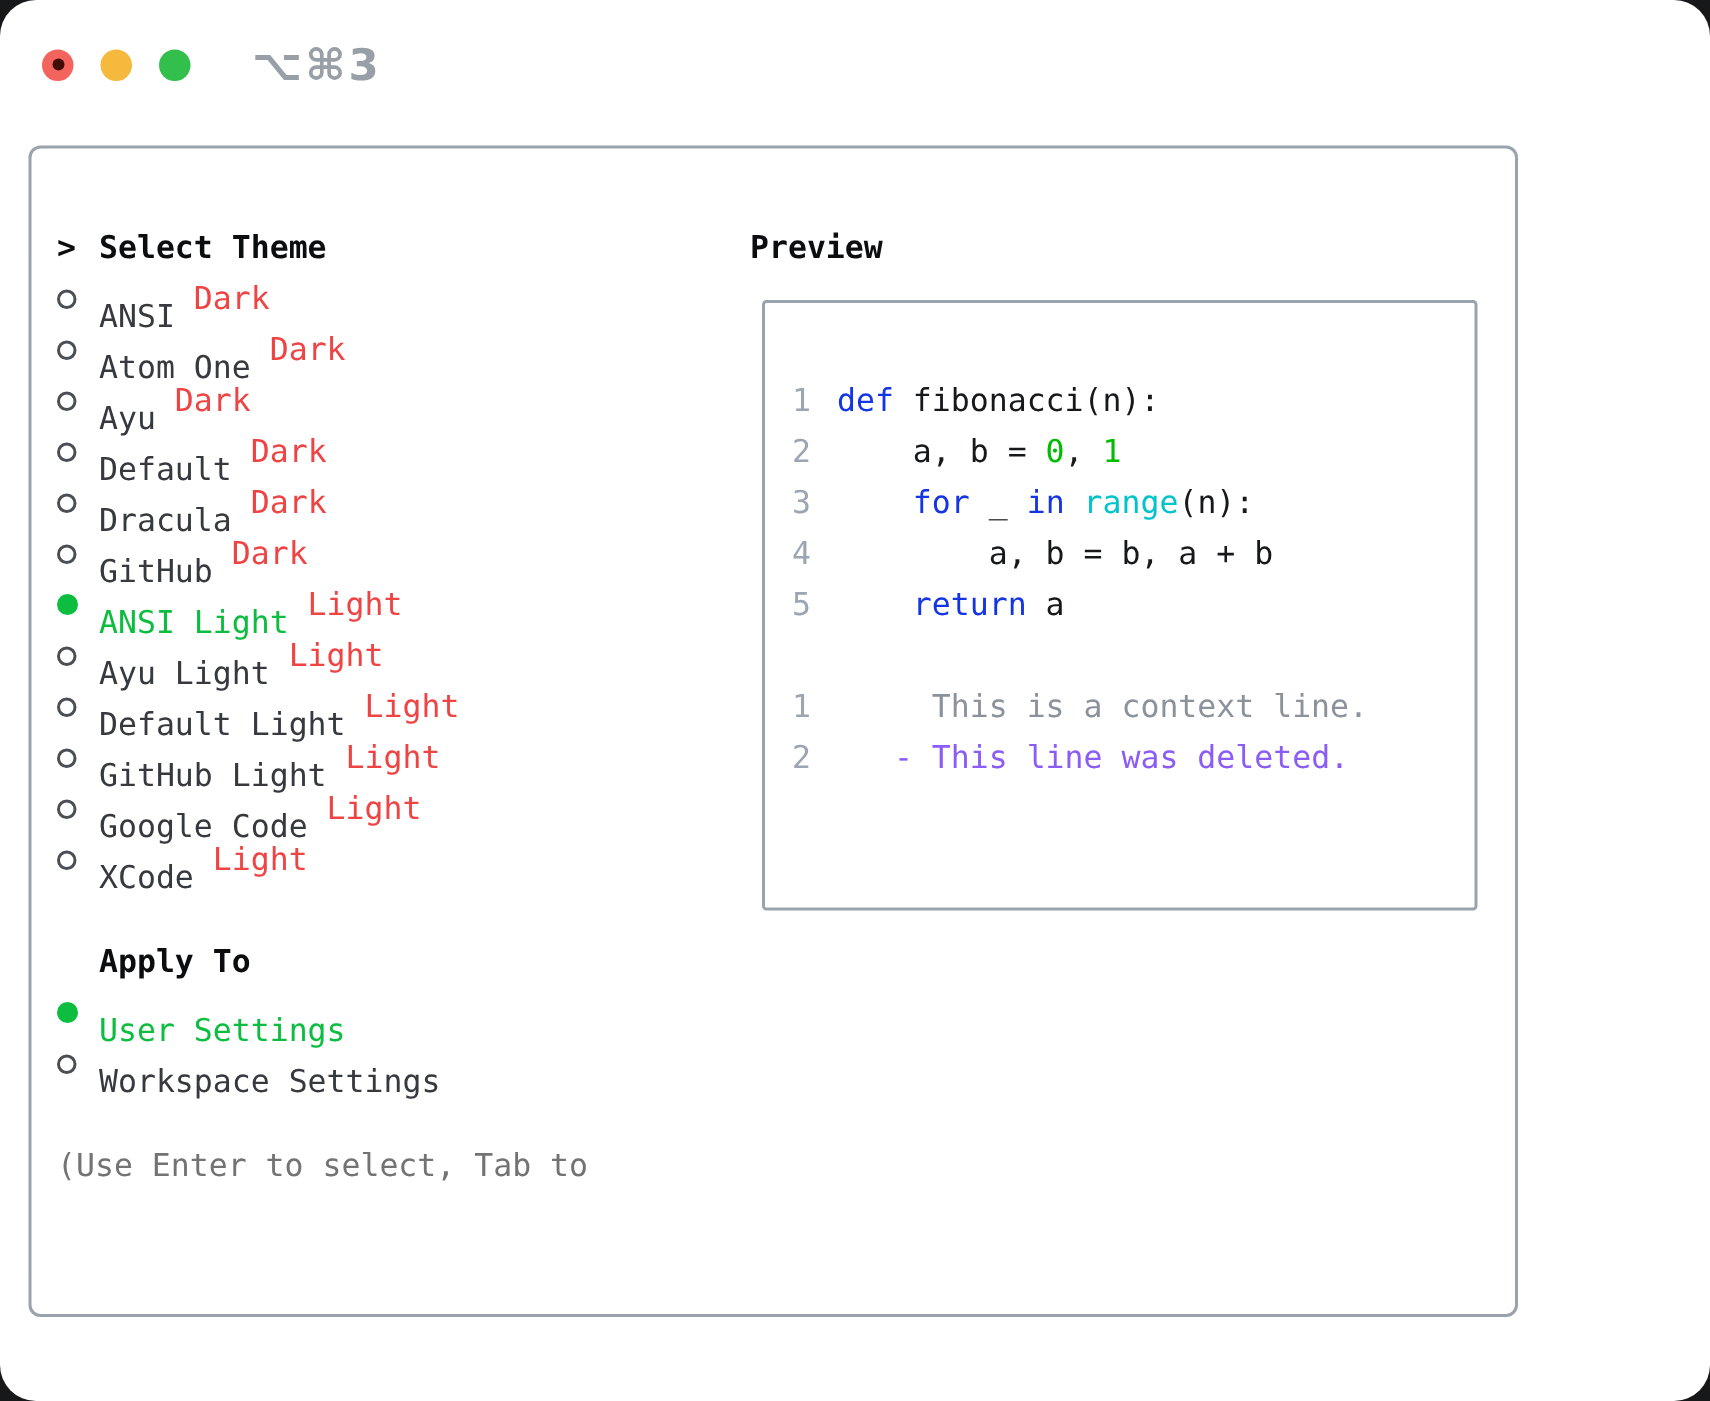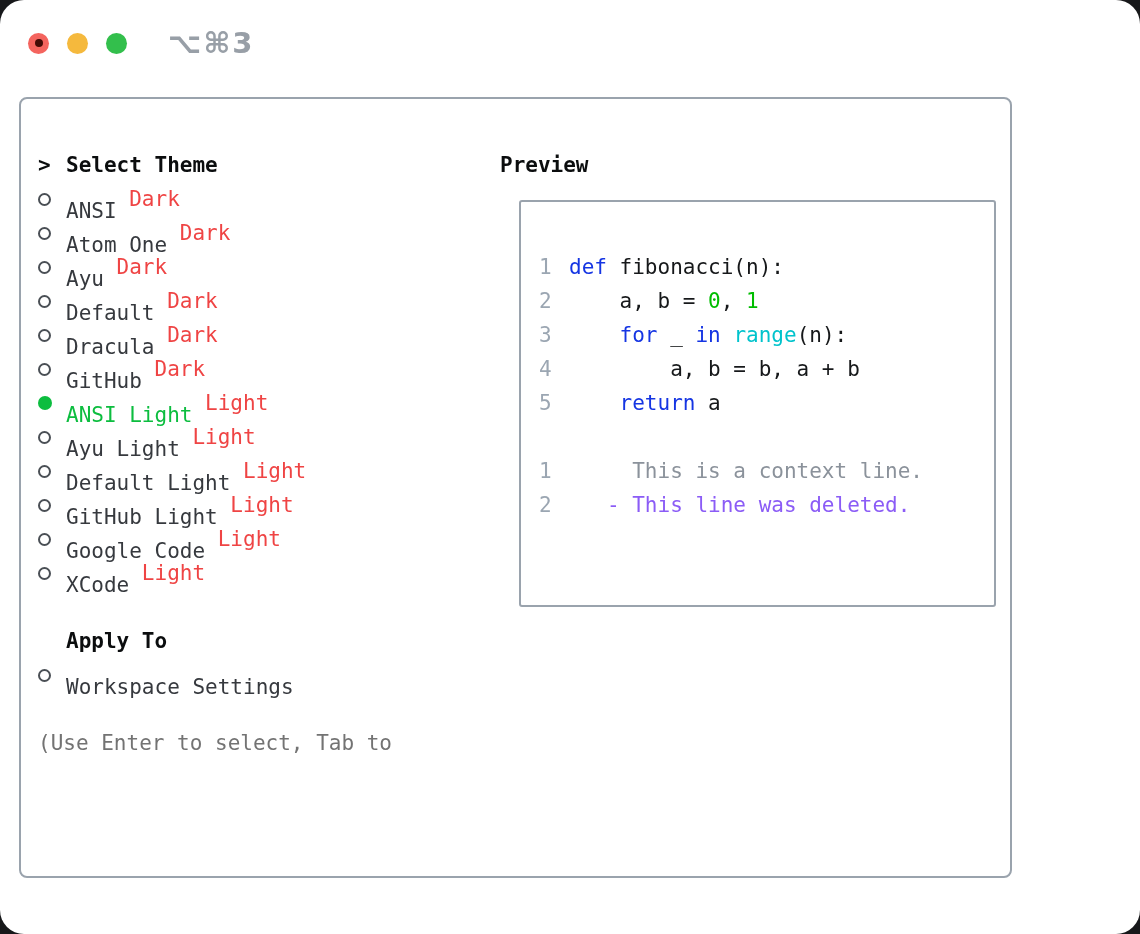--- a/index.html
+++ b/index.html
@@ -33,21 +33,21 @@
   .sect-title { font-weight:bold; color:#0b0d0e; }
   .t-name { color:#36393e;margin-top:24px; }
   .t-name.sel { color:#0cbd3f; }
   .t-tag { color:#ef4444; }
   .hint { color:#737373; }
   
   .preview-title { position:absolute; left:500px; top:148px; height:34px; line-height:34px;
                    font-size:21px; font-weight:bold; color:#0b0d0e; }
   .preview-box { position:absolute; left:508px; top:200px; width:477px; height:407px;
                  border:2px solid #9aa3ad; border-radius:3px; background:#fff;
-                 padding:48px 0 0 18px;margin-left:11px; }
+                 padding:48px 0 0 18px; }
   .code-line { height:34px; line-height:34px; font-size:21px; white-space:pre; color:#16181a; }
   .ln { display:inline-block; width:30px; color:#9ba6b2; }
   .tk-kw  { color:#1535e3; }
   .tk-num { color:#00bd00; }
   .tk-fn  { color:#00c3cc; }
   .tk-plain { color:#16181a; }
   .tk-ctx { color:#8b929b; }
   .tk-del { color:#8b5cf6; }
   .tk-add { color:#00c300; }
 </style>
@@ -85,20 +85,21 @@
         <div class="row"><span class="marker"><span class="radio"></span></span><span class="t-name">GitHub Light</span><span class="t-tag"> Light</span></div>
         <div class="row"><span class="marker"><span class="radio"></span></span><span class="t-name">Google Code</span><span class="t-tag"> Light</span></div>
         <div class="row"><span class="marker"><span class="radio"></span></span><span class="t-name">XCode</span><span class="t-tag"> Light</span></div>
       </div>
     <div class="row"></div>
     <div class="row">
       <span class="marker"></span>
       <span class="sect-title">Apply To</span>
     </div>
     <div id="apply-list">
+        <div class="row"><span class="marker"><span class="radio sel"></span></span><span class="t-name sel">User Settings</span></div>
         <div class="row"><span class="marker"><span class="radio"></span></span><span class="t-name">Workspace Settings</span></div>
       </div>
     <div class="row"></div>
     <div class="row hint">(Use Enter to select, Tab to</div>
   </div>
 
   <div class="preview-title">Preview</div>
   <div class="preview-box">
     <div id="code-lines">
         <div class="code-line"><span class="ln">1</span><span class="tk-kw">def</span><span class="tk-plain"> fibonacci(n):</span></div>

